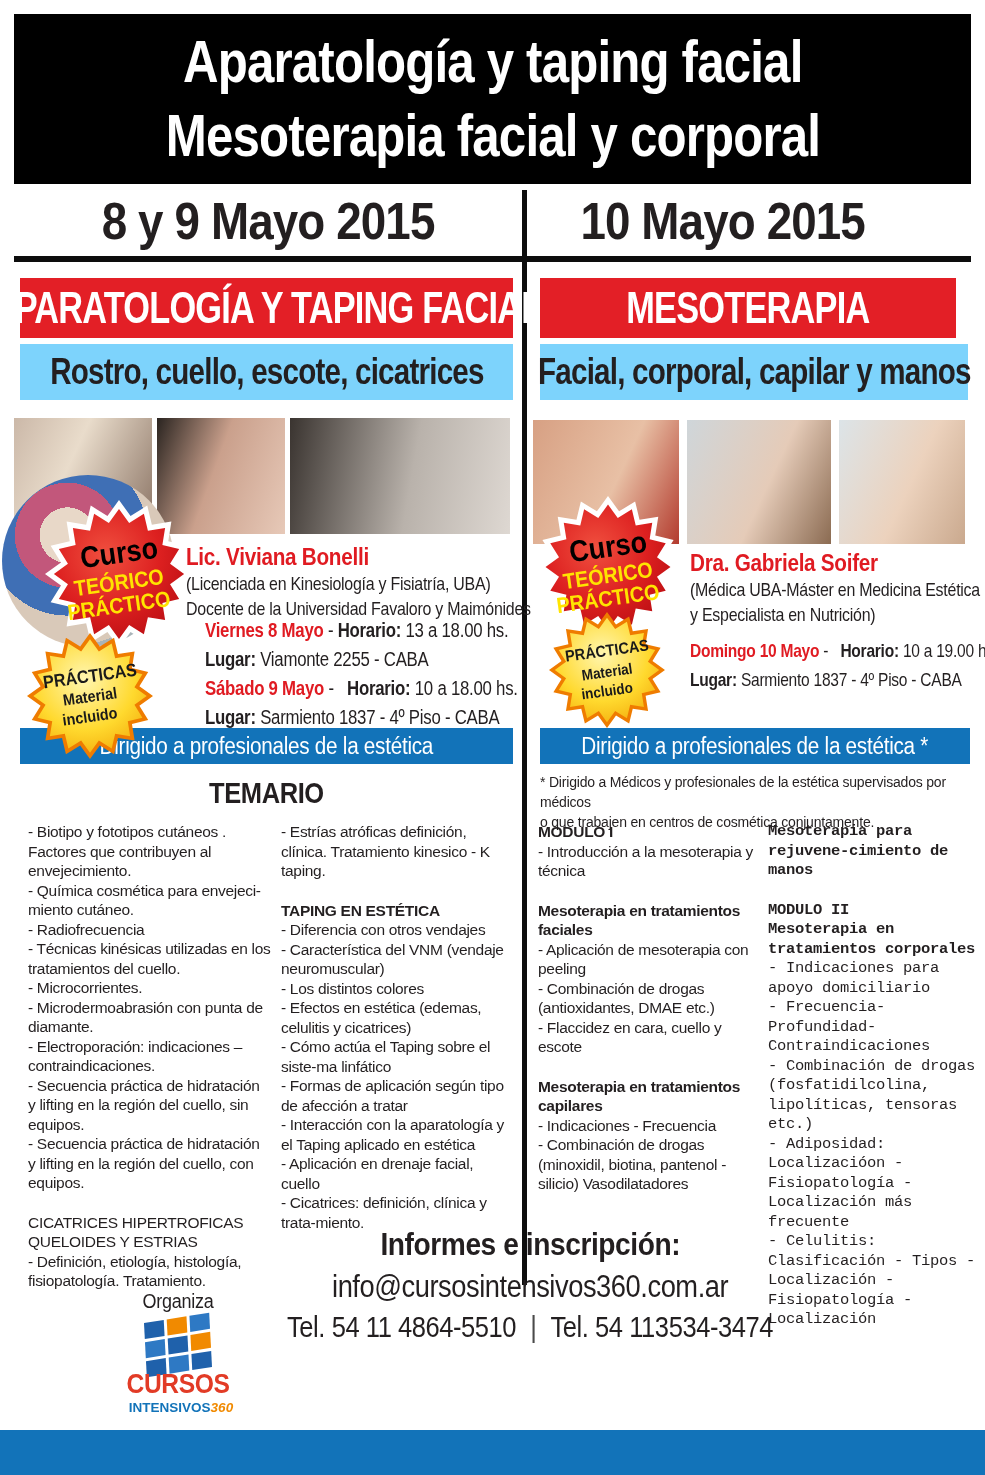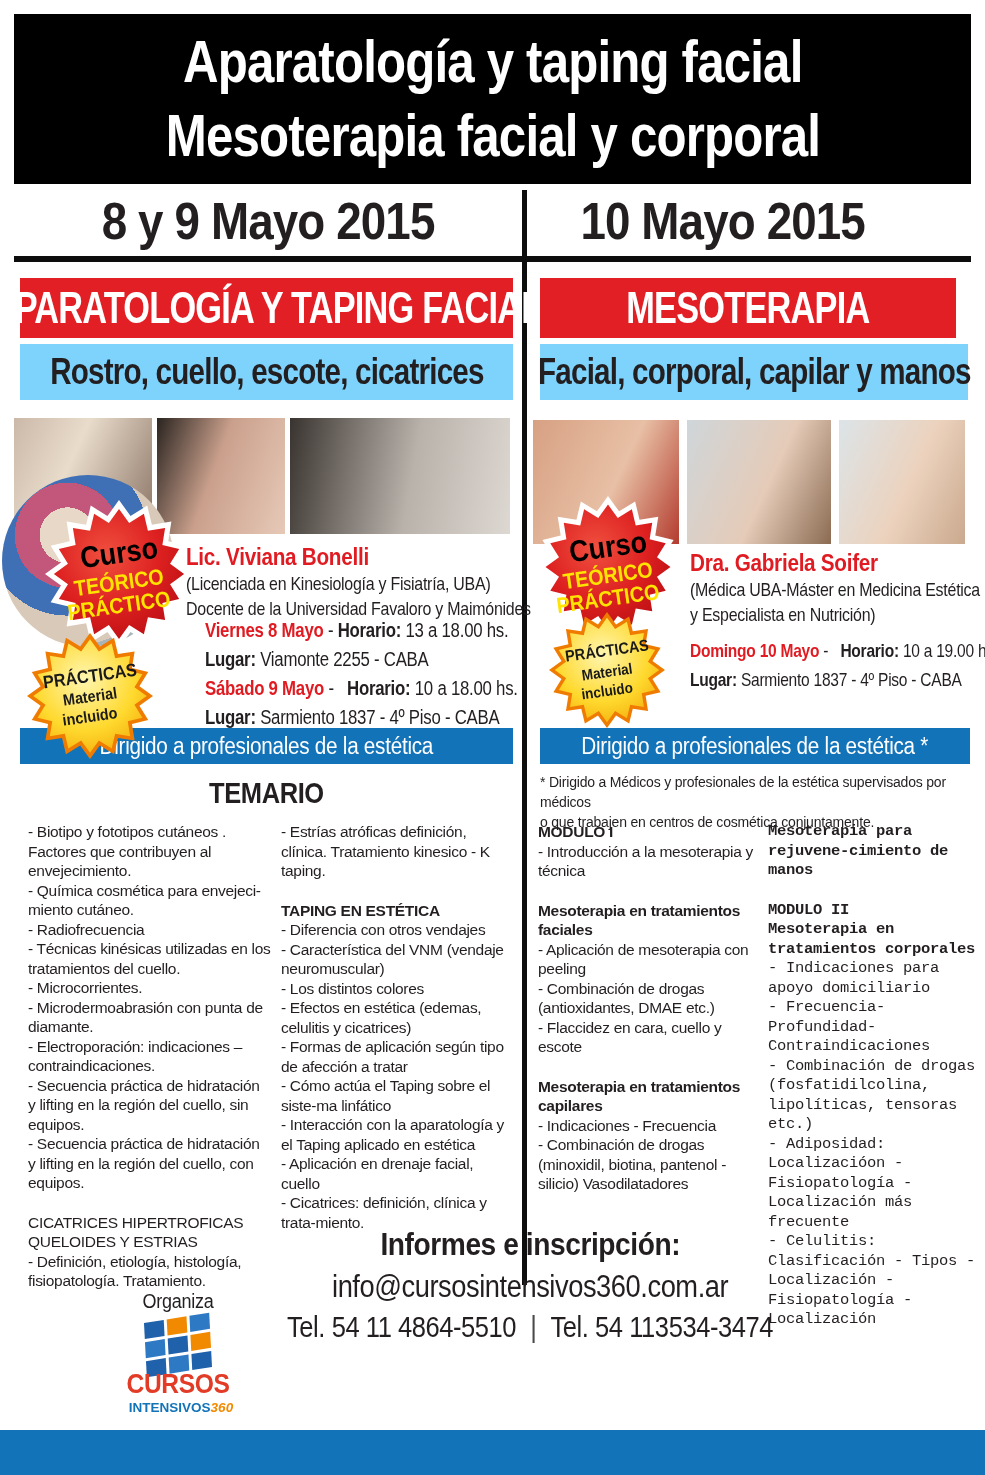--- a/index.html
+++ b/index.html
@@ -231,22 +231,22 @@
       <div class="li g">CICATRICES  HIPERTROFICAS QUELOIDES Y ESTRIAS</div>
       <div class="li">- Definición, etiología, histología, fisiopatología. Tratamiento.</div>
     </div>
   <div class="abs list" style="left:281px;top:822px;width:234px;">
       <div class="li">- Estrías atróficas definición, clínica. Tratamiento kinesico  - K taping.</div>
       <div class="li b g">TAPING EN ESTÉTICA</div>
       <div class="li">- Diferencia con otros vendajes</div>
       <div class="li">- Característica del VNM (vendaje neuromuscular)</div>
       <div class="li">- Los distintos colores</div>
       <div class="li">- Efectos en estética (edemas, celulitis y cicatrices)</div>
+      <div class="li">- Cómo actúa el Taping sobre el siste-ma linfático</div>
       <div class="li">- Formas de aplicación según tipo de afección a tratar</div>
-      <div class="li">- Cómo actúa el Taping sobre el siste-ma linfático</div>
       <div class="li">- Interacción con la aparatología y el Taping aplicado en estética</div>
       <div class="li">- Aplicación en drenaje facial, cuello</div>
       <div class="li">- Cicatrices: definición, clínica y trata-miento.</div>
     </div>
   <div class="abs list" style="left:538px;top:822px;width:228px;">
       <div class="li b">MODULO I</div>
       <div class="li">- Introducción a la mesoterapia y técnica</div>
       <div class="li b g">Mesoterapia en tratamientos faciales</div>
       <div class="li">- Aplicación de mesoterapia con peeling</div>
       <div class="li">- Combinación de drogas (antioxidantes, DMAE etc.)</div>

